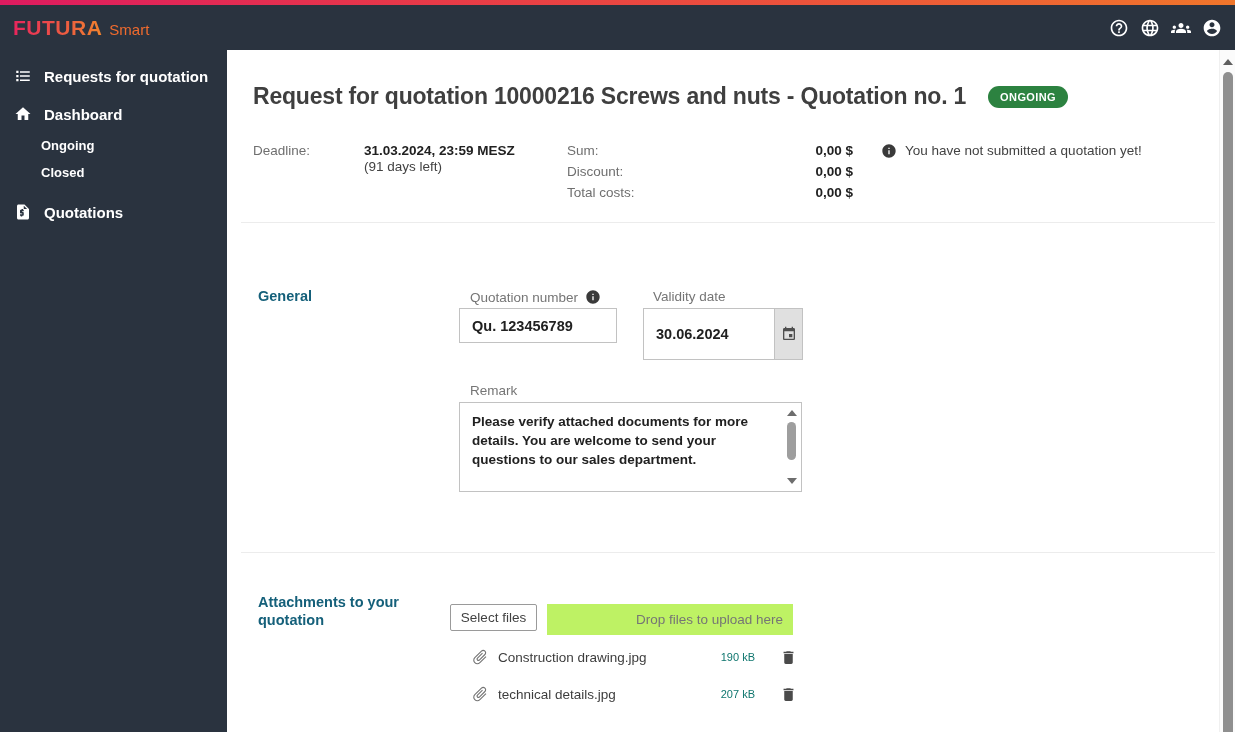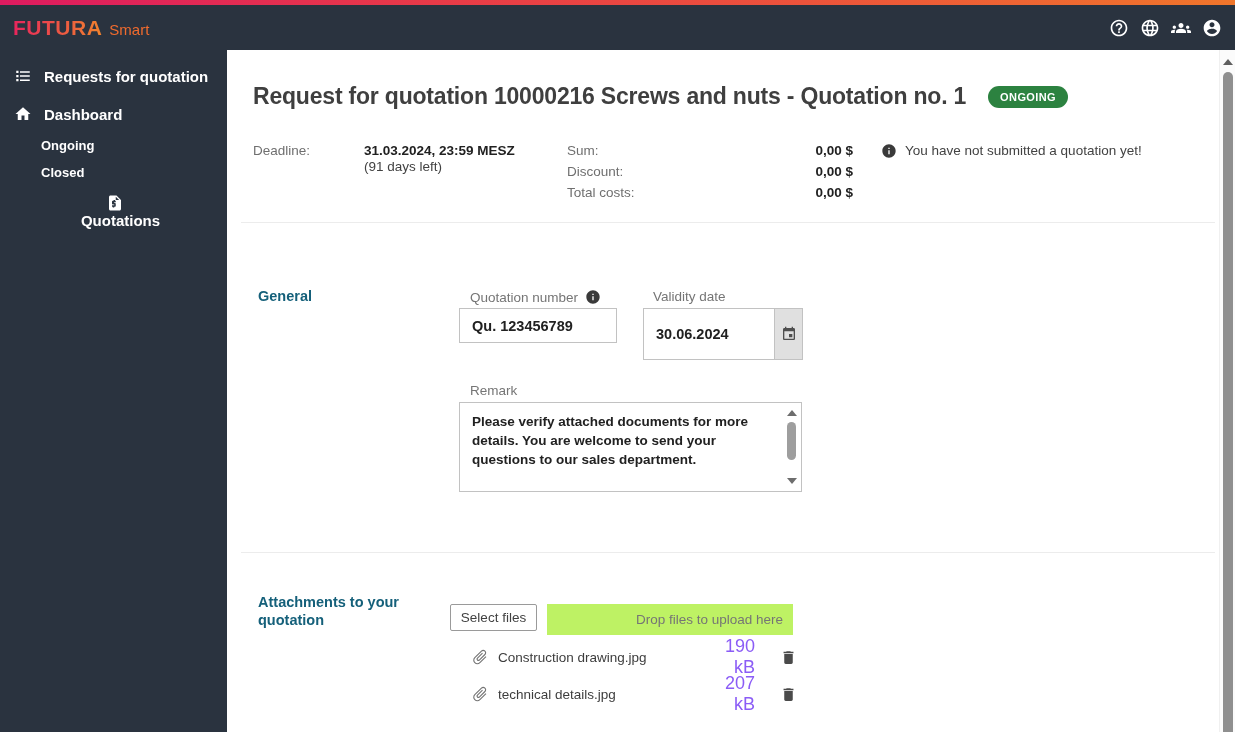--- a/index.html
+++ b/index.html
@@ -26,21 +26,21 @@
   
   .sidebar { position:absolute; left:0; top:50px; width:227px; bottom:0; background:#2a333f; }
   .side-item { display:flex; align-items:center; height:36px; padding-left:14px; color:#fff;
     font-size:15px; font-weight:bold; cursor:pointer; }
   .side-item .sicon { width:18px; height:18px; margin-right:12px; display:flex; align-items:center; justify-content:center; }
   .side-item svg { width:18px; height:18px; fill:#ffffff; }
   .si-dashboard { margin-top:2px; }
   .si-requests { margin-top:8px; }
   .side-sub { height:27px; display:flex; align-items:center; padding-left:41px; color:#fff;
     font-size:13px; font-weight:bold; cursor:pointer; }
-  .si-quotations { margin-top:8px;flex-direction:column; }
+  .si-quotations { margin-top:8px; }
 
   
   .main { position:absolute; left:227px; top:50px; right:16px; bottom:0; background:#fff;
     border-top-left-radius:6px; overflow:hidden; }
 
   .title-row { position:absolute; left:26px; top:33px; right:20px; display:flex; align-items:center; }
   .page-title { font-size:23px; font-weight:bold; color:#3f3f3f; letter-spacing:-0.2px; white-space:nowrap; }
   .badge { margin-left:22px; background:#2c8240; color:#fff; font-size:11px; font-weight:bold;
     letter-spacing:0.4px; padding:5px 12px; border-radius:12px; white-space:nowrap; }
 
@@ -96,21 +96,21 @@
     font-size:13.5px; color:#424242; display:flex; align-items:center; justify-content:center; cursor:pointer; }
   .dropzone { margin-left:10px; width:246px; height:31px; background:#bef264; font-size:13.5px; color:#757575;
     display:flex; align-items:center; justify-content:flex-end; padding-right:10px; }
 
   .file-row { position:absolute; left:244px; width:326px; height:20px; display:flex; align-items:center; }
   .fr-1 { top:597px; }
   .fr-2 { top:634px; }
   .clip-icon { width:18px; height:18px; flex:0 0 auto; }
   .clip-icon svg { width:18px; height:18px; fill:#757575; transform:rotate(45deg); }
   .file-name { margin-left:9px; font-size:13.5px; color:#3d3d3d; flex:1; }
-  .file-size { width:56px; text-align:right; font-size:18px; color:#8b5cf6; }
+  .file-size { width:56px; text-align:right; font-size:11px; color:#0f766e; }
   .trash-btn { margin-left:24px; width:18px; height:18px; cursor:pointer; display:flex; align-items:center; justify-content:center; }
   .trash-btn svg { width:17px; height:17px; fill:#4a4a4a; }
 
   
   .page-scrollbar { position:absolute; right:0; top:50px; bottom:0; width:16px; background:#fbfbfb;
     border-left:1px solid #f0f0f0; }
   .ps-up { position:absolute; top:9px; left:50%; transform:translateX(-50%); width:0; height:0;
     border-left:5px solid transparent; border-right:5px solid transparent; border-bottom:6px solid #5f5f5f; cursor:pointer; }
   .ps-thumb { position:absolute; top:22px; bottom:0; left:3px; width:10px; background:#8f8f8f;
     border-radius:5px 5px 0 0; cursor:pointer; }

